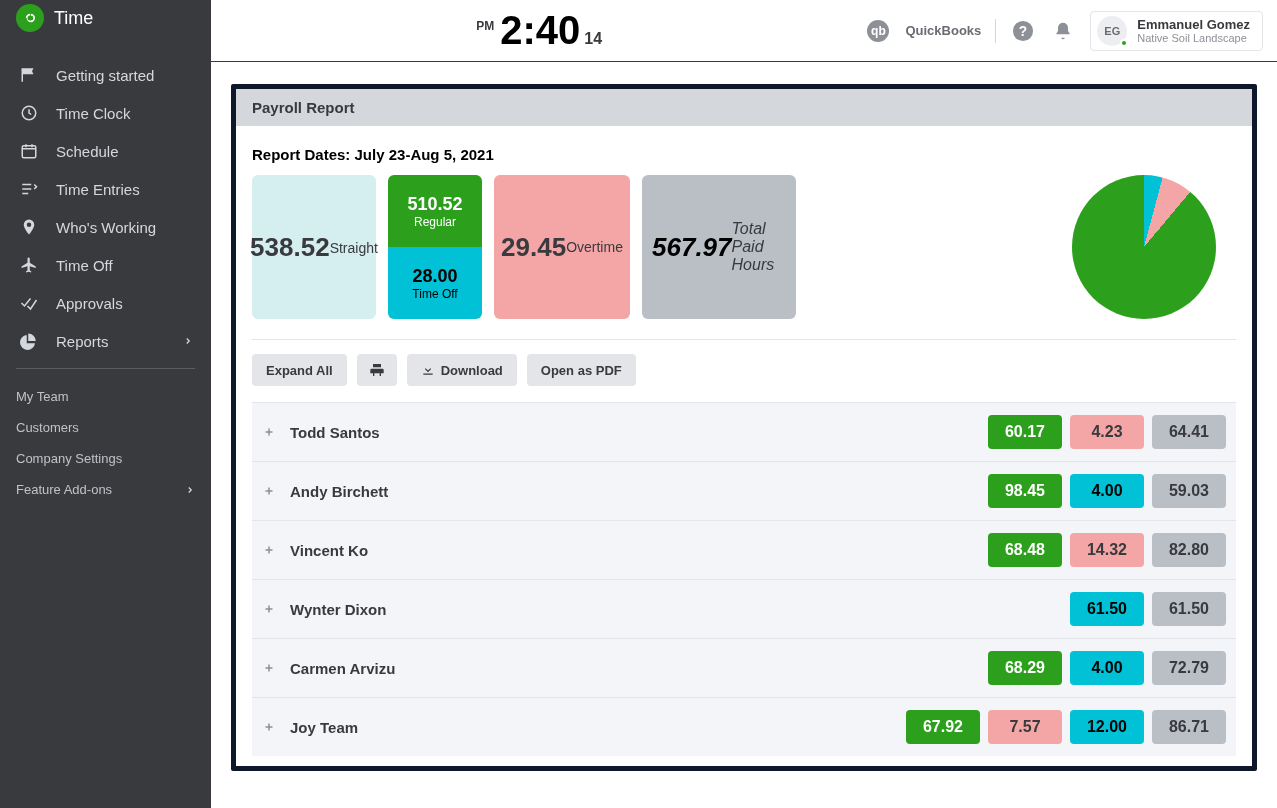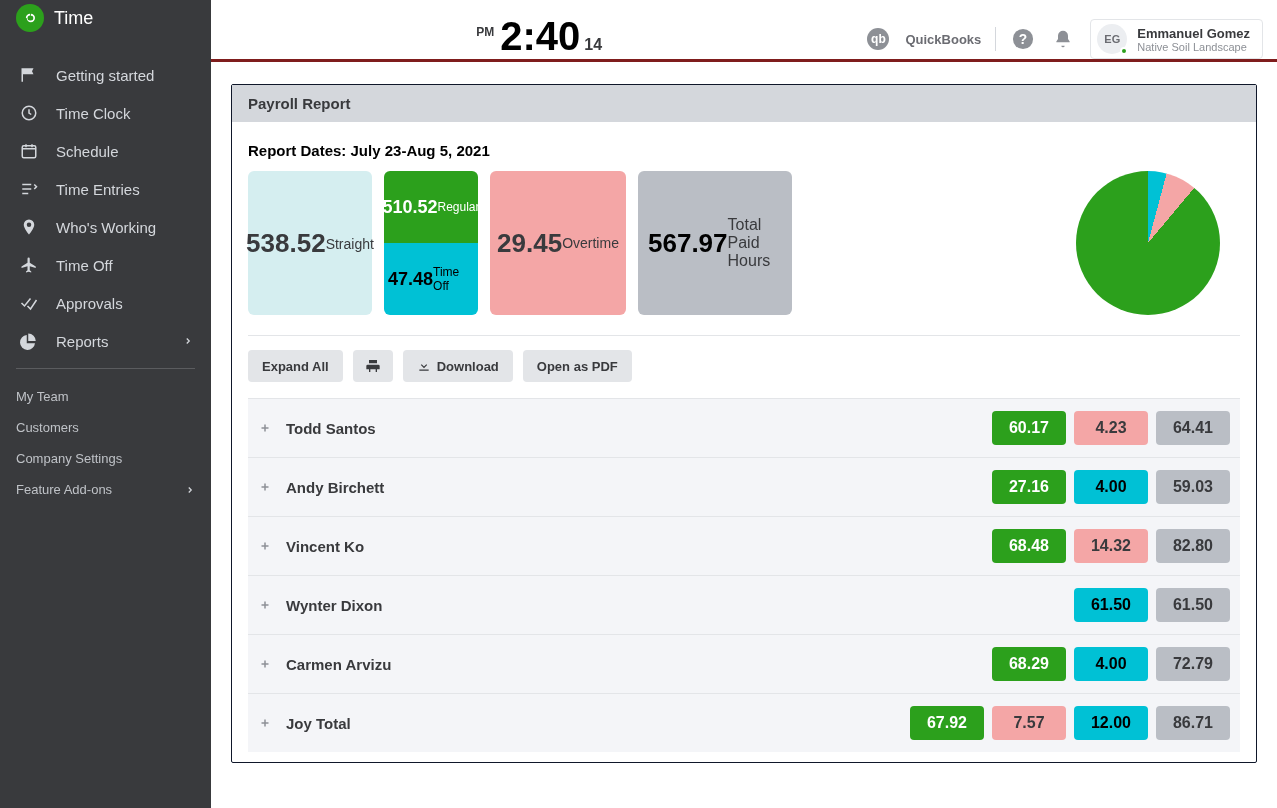--- a/index.html
+++ b/index.html
@@ -54,23 +54,23 @@
     font-size: 13px;
     color: #bfc2c7;
     cursor: pointer;
     display:flex; justify-content: space-between; align-items:center;
   }
   
   .main { flex: 1; display: flex; flex-direction: column; background:#fff;}
   .topbar {
     height: 62px;
     display: flex;
-    align-items: flex-end;
+    align-items: center;
     padding: 0 14px 0 0;
-    border-bottom: 3px solid #7f1d1d;
+    border-bottom: 1px solid #7f1d1d;
   }
   .clock-wrap { flex:1; display:flex; align-items:baseline; justify-content:center; }
   .ampm { font-size: 12px; font-weight: 700; color:#393a3d; margin-right: 6px; position:relative; top:-14px;}
   .clock-main { font-size: 40px; font-weight: 800; color:#000; }
   .clock-sec { font-size: 16px; font-weight: 700; color:#393a3d; margin-left:4px;}
   .top-right { display:flex; align-items:center; gap: 14px; }
   .qb-link { display:flex; align-items:center; gap:16px; color:#6b6c72; font-size: 13px; font-weight:600; cursor:pointer;}
   .qb-circle { width:22px; height:22px; border-radius:50%; background:#8d9096; display:flex; align-items:center; justify-content:center; color:#fff; font-size:12px; font-weight:800;}
   .vsep { width:1px; height: 24px; background:#d4d7dc; }
   .icon-btn { width:26px; height:26px; display:flex; align-items:center; justify-content:center; color:#8d9096; cursor:pointer;}
@@ -81,44 +81,44 @@
   .avatar {
     width:30px; height:30px; border-radius:50%; background:#eceef1;
     display:flex; align-items:center; justify-content:center;
     font-size:11px; font-weight:700; color:#6b6c72; position:relative;
   }
   .avatar .dot { width:8px; height:8px; border-radius:50%; background:#2ca01c; border:2px solid #fff; position:absolute; bottom:-1px; right:-1px;}
   .user-name { font-size:13px; font-weight:700; color:#393a3d;}
   .user-org { font-size:11px; color:#8d9096;}
   
   .content { padding: 22px 20px; }
-  .panel { border:1px solid #0f172a; border-radius:2px; background:#fff; }
+  .panel { border:5px solid #0f172a; border-radius:2px; background:#fff; }
   .panel-header {
     background:#d4d7dc; padding: 10px 16px; font-weight:700; color:#393a3d; font-size:15px;
   }
   .panel-body { padding: 20px 16px 10px 16px; }
   .report-dates { font-weight:800; font-size:15px; margin-bottom:12px; }
   .summary-row { display:flex; gap:12px; align-items:stretch; }
   .card {
     border-radius:6px; display:flex; flex-direction:row; align-items:center; justify-content:center;
     padding: 16px 10px;
   }
   .card-straight { background:#d5eef0; width:124px; }
   .card-straight .num { font-size:26px; font-weight:900; color:#393a3d;}
   .card-straight .lbl { font-size:14px; color:#393a3d; margin-top:2px;}
   .stack { display:flex; flex-direction:column; width:94px; border-radius:6px; overflow:hidden;}
-  .stack .half { flex:1; display:flex; flex-direction:row; align-items:center; justify-content:center; padding:6px 4px;}
+  .stack .half { flex:1; display:flex; flex-direction:column; align-items:center; justify-content:center; padding:6px 4px;}
   .stack .num { font-size:18px; font-weight:900;}
   .stack .lbl { font-size:12px;}
   .regular { background:#2ca01c; color:#fff;}
   .timeoff { background:#00c1d5; color:#000;}
   .card-ot { background:#f4a6a6; width:136px;}
   .card-ot .num { font-size:26px; font-weight:900; color:#393a3d;}
   .card-ot .lbl { font-size:14px; color:#393a3d;}
-  .card-total { background:#babec5; width:154px;}
+  .card-total { background:#babec5; width:154px;font-style:italic;}
   .card-total .num { font-size:26px; font-weight:900; color:#000;}
   .card-total .lbl { font-size:16px; color:#393a3d;}
   .pie-wrap { margin-left:auto; padding-right:20px;}
   .pie {
     width: 144px; height:144px; border-radius:50%;
     background: conic-gradient(#00c1d5 0deg 15deg, #f4a6a6 15deg 40deg, #2ca01c 40deg 360deg);
   }
   hr.sep { border:none; border-top:1px solid #e3e5e8; margin: 20px 0 14px 0;}
   .toolbar { display:flex; gap:10px; margin-bottom:16px;}
   .btn {
@@ -300,21 +300,21 @@
           <div class="card card-straight">
             <div class="num">538.52</div>
             <div class="lbl">Straight</div>
           </div>
           <div class="stack">
             <div class="half regular">
               <div class="num">510.52</div>
               <div class="lbl">Regular</div>
             </div>
             <div class="half timeoff">
-              <div class="num">47.48</div>
+              <div class="num">28.00</div>
               <div class="lbl">Time Off</div>
             </div>
           </div>
           <div class="card card-ot">
             <div class="num">29.45</div>
             <div class="lbl">Overtime</div>
           </div>
           <div class="card card-total">
             <div class="num">567.97</div>
             <div class="lbl">Total Paid Hours</div>
@@ -356,21 +356,21 @@
               <div class="pill gray">64.41</div>
             </div>
             <div class="row">
               <div class="expand">
                 <svg width="12" height="12" viewBox="0 0 24 24" fill="none" stroke="#8d9096" stroke-width="3">
                   <path d="M12 5v14M5 12h14"></path>
                 </svg>
               </div>
               <div class="name">Andy Birchett</div>
               <div class="spacer"></div>
-              <div class="pill green">27.16</div>
+              <div class="pill green">98.45</div>
               <div class="pill cyan">4.00</div>
               <div class="pill gray">59.03</div>
             </div>
             <div class="row">
               <div class="expand">
                 <svg width="12" height="12" viewBox="0 0 24 24" fill="none" stroke="#8d9096" stroke-width="3">
                   <path d="M12 5v14M5 12h14"></path>
                 </svg>
               </div>
               <div class="name">Vincent Ko</div>
@@ -401,21 +401,21 @@
               <div class="pill green">68.29</div>
               <div class="pill cyan">4.00</div>
               <div class="pill gray">72.79</div>
             </div>
             <div class="row">
               <div class="expand">
                 <svg width="12" height="12" viewBox="0 0 24 24" fill="none" stroke="#8d9096" stroke-width="3">
                   <path d="M12 5v14M5 12h14"></path>
                 </svg>
               </div>
-              <div class="name">Joy Total</div>
+              <div class="name">Joy Team</div>
               <div class="spacer"></div>
               <div class="pill green">67.92</div>
               <div class="pill pink">7.57</div>
               <div class="pill cyan">12.00</div>
               <div class="pill gray">86.71</div>
             </div>
           </div>
       </div>
     </div>
   </div>

